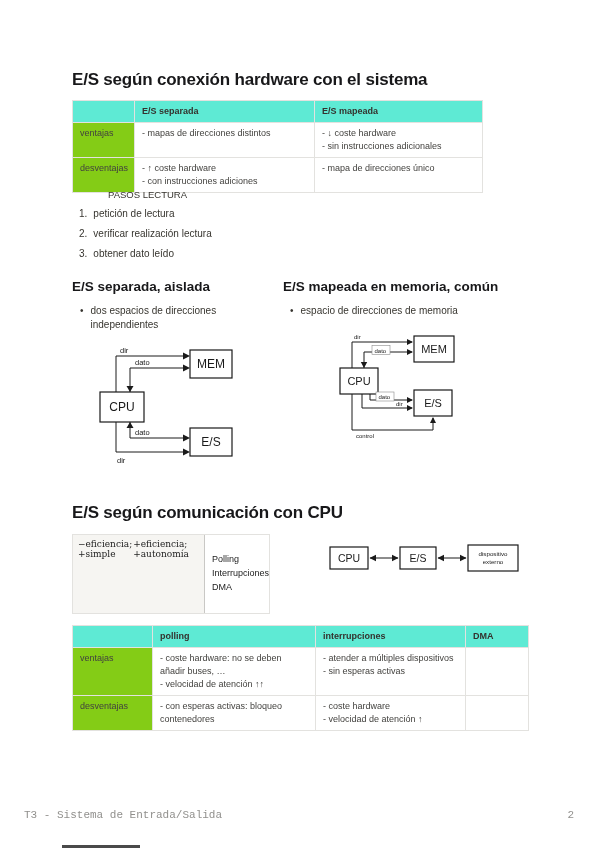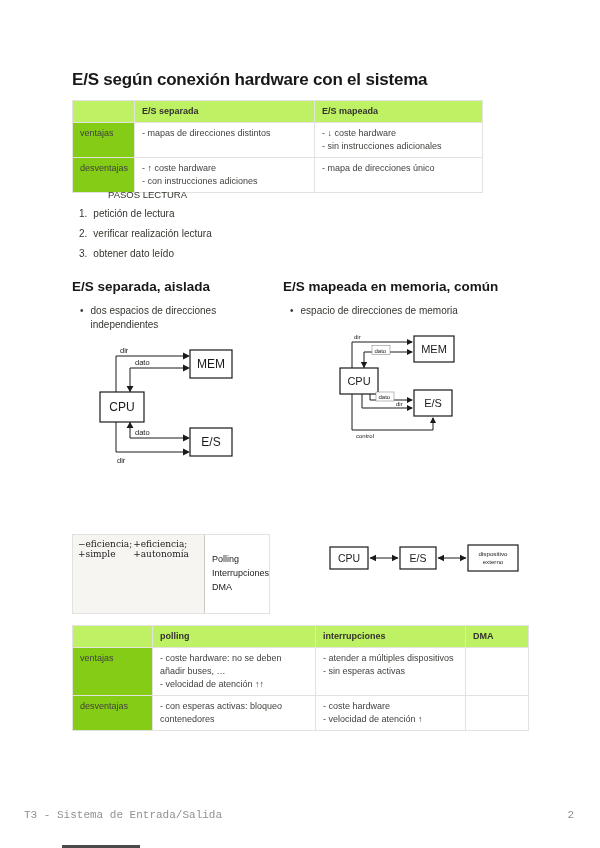--- a/index.html
+++ b/index.html
@@ -3,21 +3,21 @@
 <meta charset="utf-8">
 <style>
   html,body{margin:0;padding:0;}
   body{width:600px;height:848px;position:relative;background:#ffffff;
        font-family:"Liberation Sans",sans-serif;color:#37352f;overflow:hidden;}
   .abs{position:absolute;}
   .title{font-size:17px;font-weight:700;color:#18181a;letter-spacing:-0.2px;margin:0;}
   .ntable{border-collapse:collapse;table-layout:fixed;font-size:9px;line-height:1.45;color:#43423f;}
   .ntable th,.ntable td{border:1px solid #e3e2df;padding:4px 7px;text-align:left;
        vertical-align:top;font-weight:400;white-space:pre-line;}
-  .ntable th{background:#bef264;font-weight:700;color:#34322e;margin-top:28px;}
+  .ntable th{background:#5eead4;font-weight:700;color:#34322e;margin-top:28px;}
   .ntable .rowlabel{background:#84cc16;}
   .small-label{font-size:9.5px;color:#37352f;padding-left:36px;}
   .li{display:flex;gap:6px;font-size:10px;margin-bottom:9px;}
   .h2{font-size:13.5px;font-weight:700;color:#18181a;margin:0;}
   .bullet{display:flex;gap:7px;font-size:10px;line-height:1.4;}
   .efig{display:flex;height:78px;border:1px solid #e3e2df;}
   .efig-left{width:128px;background:#f6f5f2;font-family:"DejaVu Serif",serif;font-size:9px;
        color:#222;display:flex;flex-direction:row;justify-content:space-between;padding:4px 5px;}
   .efig-right{flex:1;border-left:1px solid #c9c8c5;background:#fff;font-size:9px;line-height:1.55;
        display:flex;align-items:center;padding-left:7px;white-space:pre-line;color:#222;}
@@ -154,20 +154,21 @@
     </g>
     <g font-size="6" fill="#1a1a1a">
       <text x="22" y="11">dir</text>
       <text x="42.5" y="24.5">dato</text>
       <text x="46.5" y="71">dato</text>
       <text x="64" y="78">dir</text>
       <text x="24" y="110">control</text>
     </g>
   </svg>
 
+  <h1 class="abs title" style="left:72px;top:503px;">E/S según comunicación con CPU</h1>
 
   <div class="abs efig" style="left:72px;top:534px;width:196px;">
     <div class="efig-left">
       <div>−eficiencia; +simple</div>
       <div>+eficiencia; +autonomía</div>
     </div>
     <div class="efig-right">Polling
 Interrupciones
 DMA</div>
   </div>

